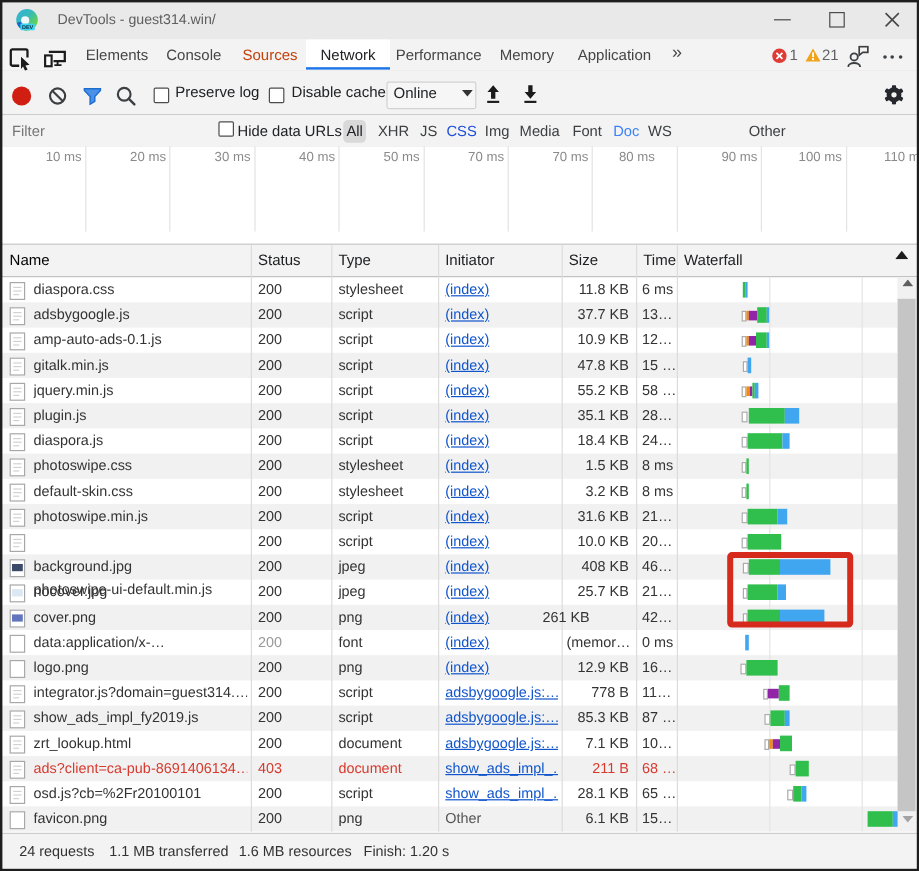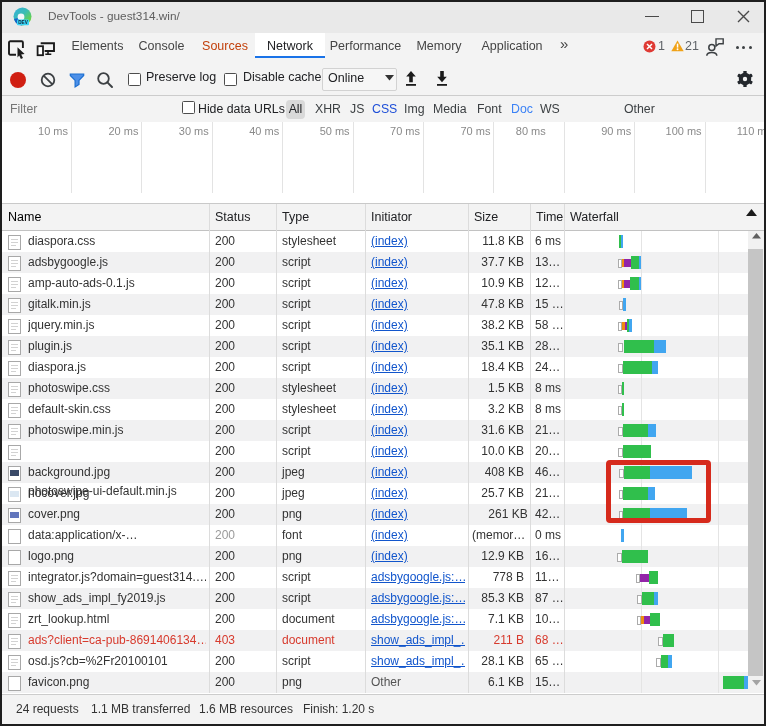--- a/index.html
+++ b/index.html
@@ -233,21 +233,21 @@
 <div style="position:absolute;left:623px;top:298px;width:2.5px;height:13px;background:#41a6f0;"></div>
 <div style="position:absolute;left:8px;top:318.5px;width:11px;height:13px;background:#fff;border:1px solid #a8a8a8;">
     <div style="position:absolute;left:2px;top:3px;width:7px;height:1.3px;background:#d2d2d2;"></div>
     <div style="position:absolute;left:2px;top:6px;width:7px;height:1.3px;background:#d2d2d2;"></div>
     <div style="position:absolute;left:2px;top:9px;width:5px;height:1.3px;background:#d2d2d2;"></div>
   </div>
 <div style="position:absolute;left:28px;top:315px;width:178px;height:21px;font:12px 'Liberation Sans',sans-serif;line-height:21px;color:#333;color:#333;white-space:nowrap;overflow:hidden;">jquery.min.js</div>
 <div style="position:absolute;left:215px;top:315px;width:56px;height:21px;font:12px 'Liberation Sans',sans-serif;line-height:21px;color:#333;color:#333;">200</div>
 <div style="position:absolute;left:282px;top:315px;width:80px;height:21px;font:12px 'Liberation Sans',sans-serif;line-height:21px;color:#333;color:#333;">script</div>
 <div style="position:absolute;left:371px;top:315px;width:94px;height:21px;font:12px 'Liberation Sans',sans-serif;line-height:21px;color:#333;color:#1155cc;text-decoration:underline;white-space:nowrap;overflow:hidden;">(index)</div>
-<div style="position:absolute;left:468px;top:315px;width:56px;height:21px;font:12px 'Liberation Sans',sans-serif;line-height:21px;color:#333;color:#333;text-align:right;">38.2 KB</div>
+<div style="position:absolute;left:468px;top:315px;width:56px;height:21px;font:12px 'Liberation Sans',sans-serif;line-height:21px;color:#333;color:#333;text-align:right;">55.2 KB</div>
 <div style="position:absolute;left:535px;top:315px;width:28px;height:21px;font:12px 'Liberation Sans',sans-serif;line-height:21px;color:#333;color:#333;white-space:nowrap;overflow:hidden;">58 …</div>
 <div style="position:absolute;left:618px;top:321.5px;width:2.4px;height:7.5px;background:#fff;border:0.8px solid #ababab;"></div>
 <div style="position:absolute;left:622px;top:321.5px;width:2.5px;height:8px;background:#ee8d10;"></div>
 <div style="position:absolute;left:624.5px;top:321.5px;width:2.5px;height:8px;background:#9224a8;"></div>
 <div style="position:absolute;left:627px;top:319px;width:2px;height:13px;background:#30bf4c;"></div>
 <div style="position:absolute;left:629px;top:319px;width:2.5px;height:13px;background:#41a6f0;"></div>
 <div style="position:absolute;left:8px;top:339.5px;width:11px;height:13px;background:#fff;border:1px solid #a8a8a8;">
     <div style="position:absolute;left:2px;top:3px;width:7px;height:1.3px;background:#d2d2d2;"></div>
     <div style="position:absolute;left:2px;top:6px;width:7px;height:1.3px;background:#d2d2d2;"></div>
     <div style="position:absolute;left:2px;top:9px;width:5px;height:1.3px;background:#d2d2d2;"></div>
@@ -352,21 +352,21 @@
 <div style="position:absolute;left:619px;top:489.5px;width:2.4px;height:7.5px;background:#fff;border:0.8px solid #ababab;"></div>
 <div style="position:absolute;left:623px;top:487px;width:25px;height:13px;background:#30bf4c;"></div>
 <div style="position:absolute;left:648px;top:487px;width:6.5px;height:13px;background:#41a6f0;"></div>
 <div style="position:absolute;left:8px;top:507.5px;width:11px;height:13px;background:#fff;border:1px solid #a8a8a8;">
     <div style="position:absolute;left:1px;top:3.5px;width:9px;height:5.5px;background:#6276bd;"></div>
   </div>
 <div style="position:absolute;left:28px;top:504px;width:178px;height:21px;font:12px 'Liberation Sans',sans-serif;line-height:21px;color:#333;color:#333;white-space:nowrap;overflow:hidden;">cover.png</div>
 <div style="position:absolute;left:215px;top:504px;width:56px;height:21px;font:12px 'Liberation Sans',sans-serif;line-height:21px;color:#333;color:#333;">200</div>
 <div style="position:absolute;left:282px;top:504px;width:80px;height:21px;font:12px 'Liberation Sans',sans-serif;line-height:21px;color:#333;color:#333;">png</div>
 <div style="position:absolute;left:371px;top:504px;width:94px;height:21px;font:12px 'Liberation Sans',sans-serif;line-height:21px;color:#333;color:#1155cc;text-decoration:underline;white-space:nowrap;overflow:hidden;">(index)</div>
-<div style="position:absolute;left:480px;top:504px;width:56px;height:21px;font:12px 'Liberation Sans',sans-serif;line-height:21px;color:#333;color:#333;text-align:center;">261 KB</div>
+<div style="position:absolute;left:452px;top:504px;width:56px;height:21px;font:12px 'Liberation Sans',sans-serif;line-height:21px;color:#333;color:#333;text-align:left;">261 KB</div>
 <div style="position:absolute;left:535px;top:504px;width:28px;height:21px;font:12px 'Liberation Sans',sans-serif;line-height:21px;color:#333;color:#333;white-space:nowrap;overflow:hidden;">42…</div>
 <div style="position:absolute;left:619px;top:510.5px;width:2.4px;height:7.5px;background:#fff;border:0.8px solid #ababab;"></div>
 <div style="position:absolute;left:623px;top:508px;width:26.5px;height:13px;background:#30bf4c;"></div>
 <div style="position:absolute;left:649.5px;top:508px;width:37.5px;height:13px;background:#41a6f0;"></div>
 <div style="position:absolute;left:8px;top:528.5px;width:11px;height:13px;background:#fff;border:1px solid #a8a8a8;"></div>
 <div style="position:absolute;left:28px;top:525px;width:178px;height:21px;font:12px 'Liberation Sans',sans-serif;line-height:21px;color:#333;color:#333;white-space:nowrap;overflow:hidden;">data:application/x-…</div>
 <div style="position:absolute;left:215px;top:525px;width:56px;height:21px;font:12px 'Liberation Sans',sans-serif;line-height:21px;color:#333;color:#9a9a9a;">200</div>
 <div style="position:absolute;left:282px;top:525px;width:80px;height:21px;font:12px 'Liberation Sans',sans-serif;line-height:21px;color:#333;color:#333;">font</div>
 <div style="position:absolute;left:371px;top:525px;width:94px;height:21px;font:12px 'Liberation Sans',sans-serif;line-height:21px;color:#333;color:#1155cc;text-decoration:underline;white-space:nowrap;overflow:hidden;">(index)</div>
 <div style="position:absolute;left:472px;top:525px;width:54px;height:21px;font:12px 'Liberation Sans',sans-serif;line-height:21px;color:#333;">(memor…</div>

